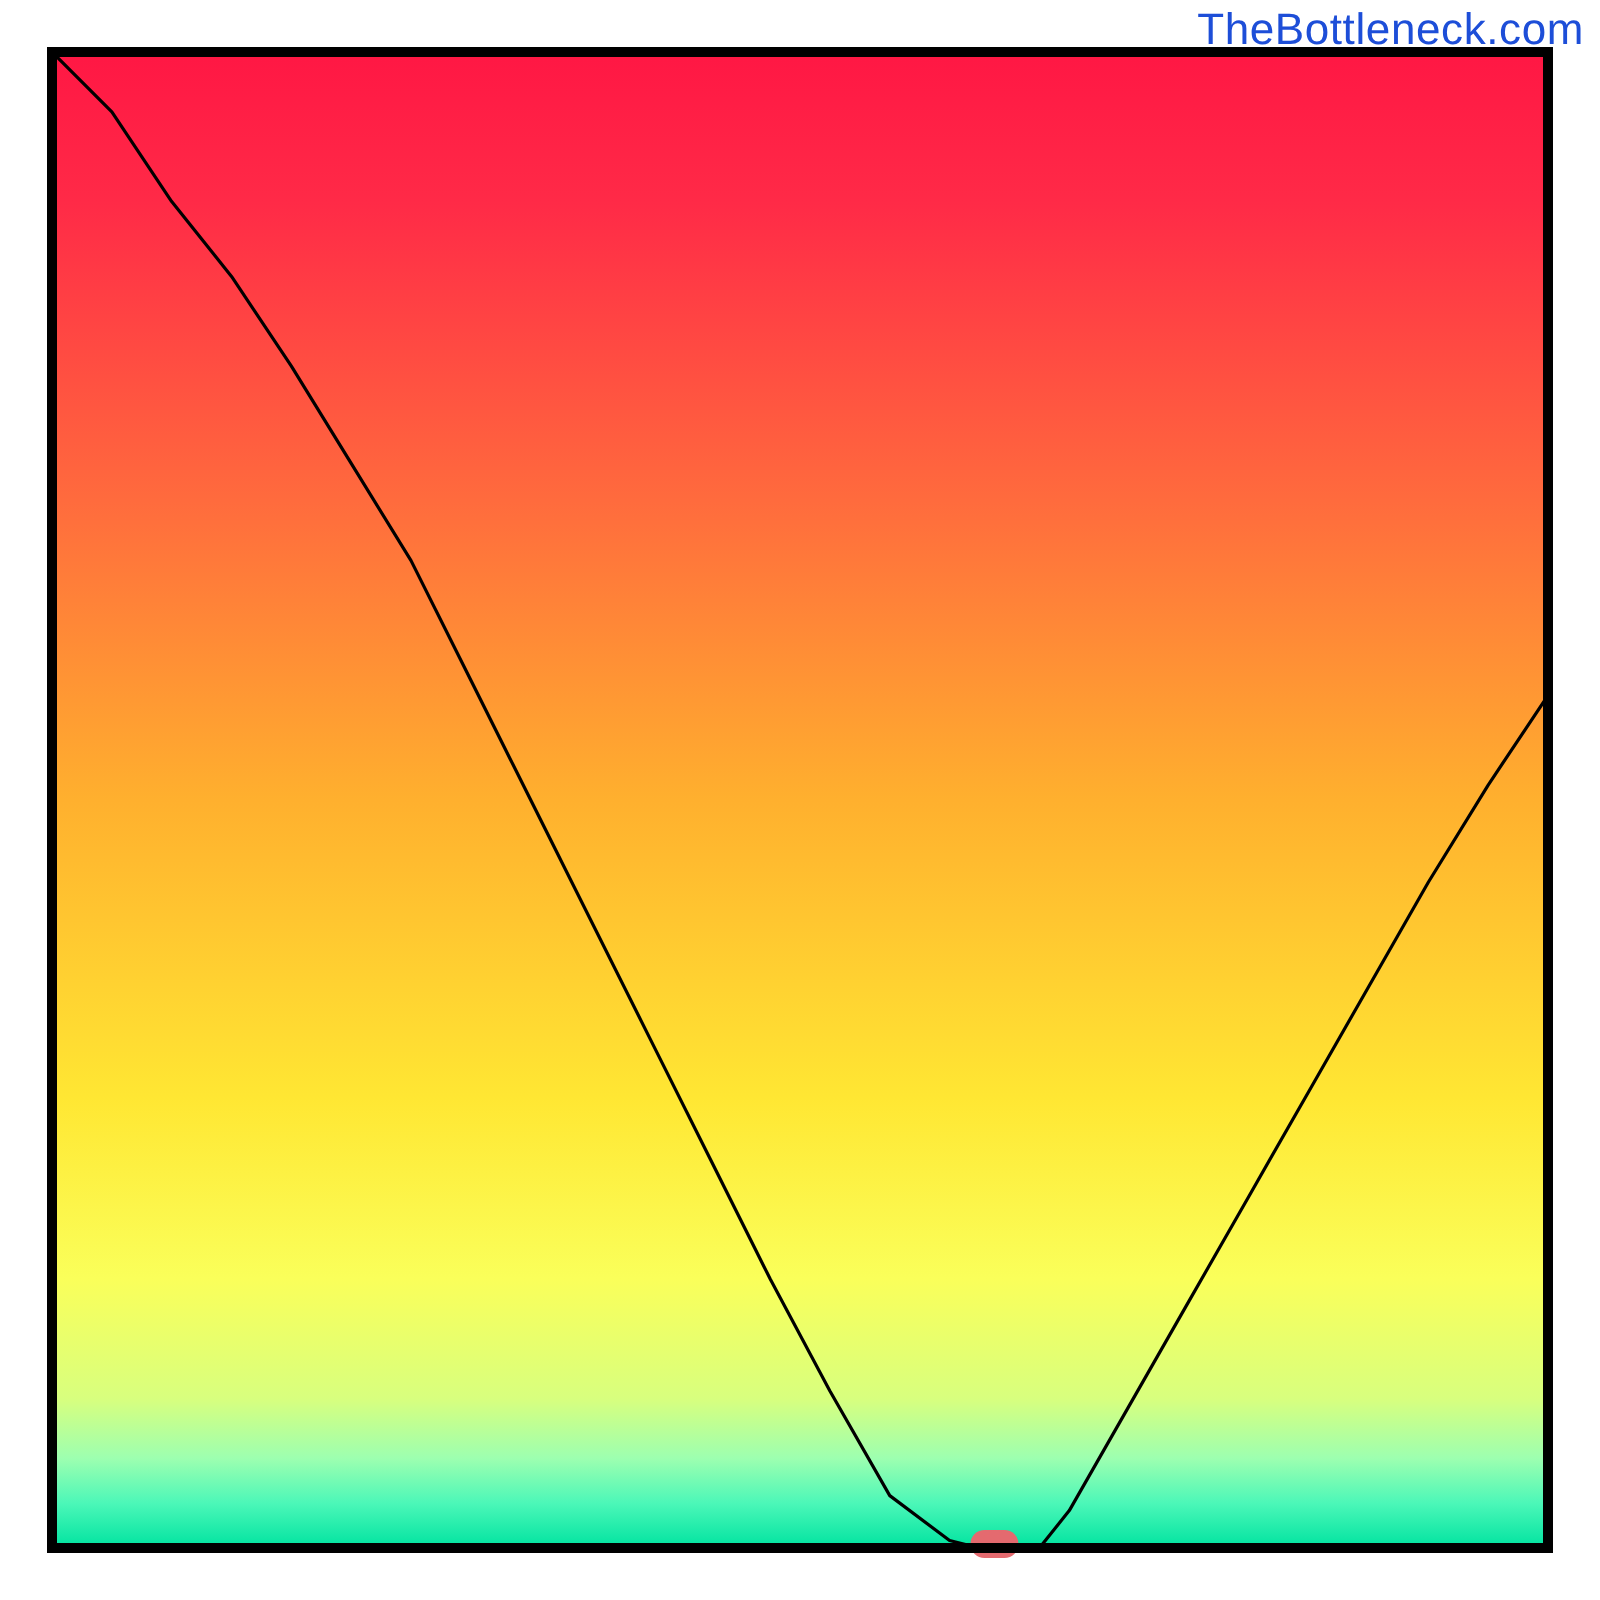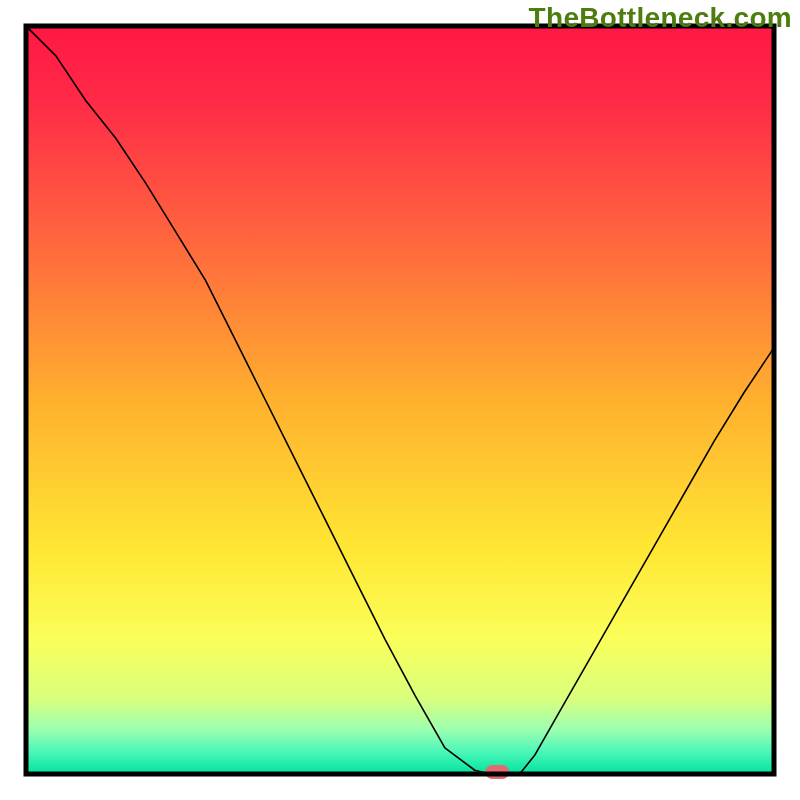--- a/index.html
+++ b/index.html
@@ -13,23 +13,23 @@
   }
   .wrapper {
     position: relative;
     width: 800px;
     height: 800px;
   }
   .watermark {
     position: absolute;
     top: 2px;
     right: 8px;
-    color: #4d7c0f;
-    font-size: 28px;
-    font-weight: 700;
+    color: #1d4ed8;
+    font-size: 22px;
+    font-weight: 400;
     letter-spacing: 0.3px;
     z-index: 5;
   }
   svg.chart {
     position: absolute;
     top: 0;
     left: 0;
     width: 800px;
     height: 800px;
   }

